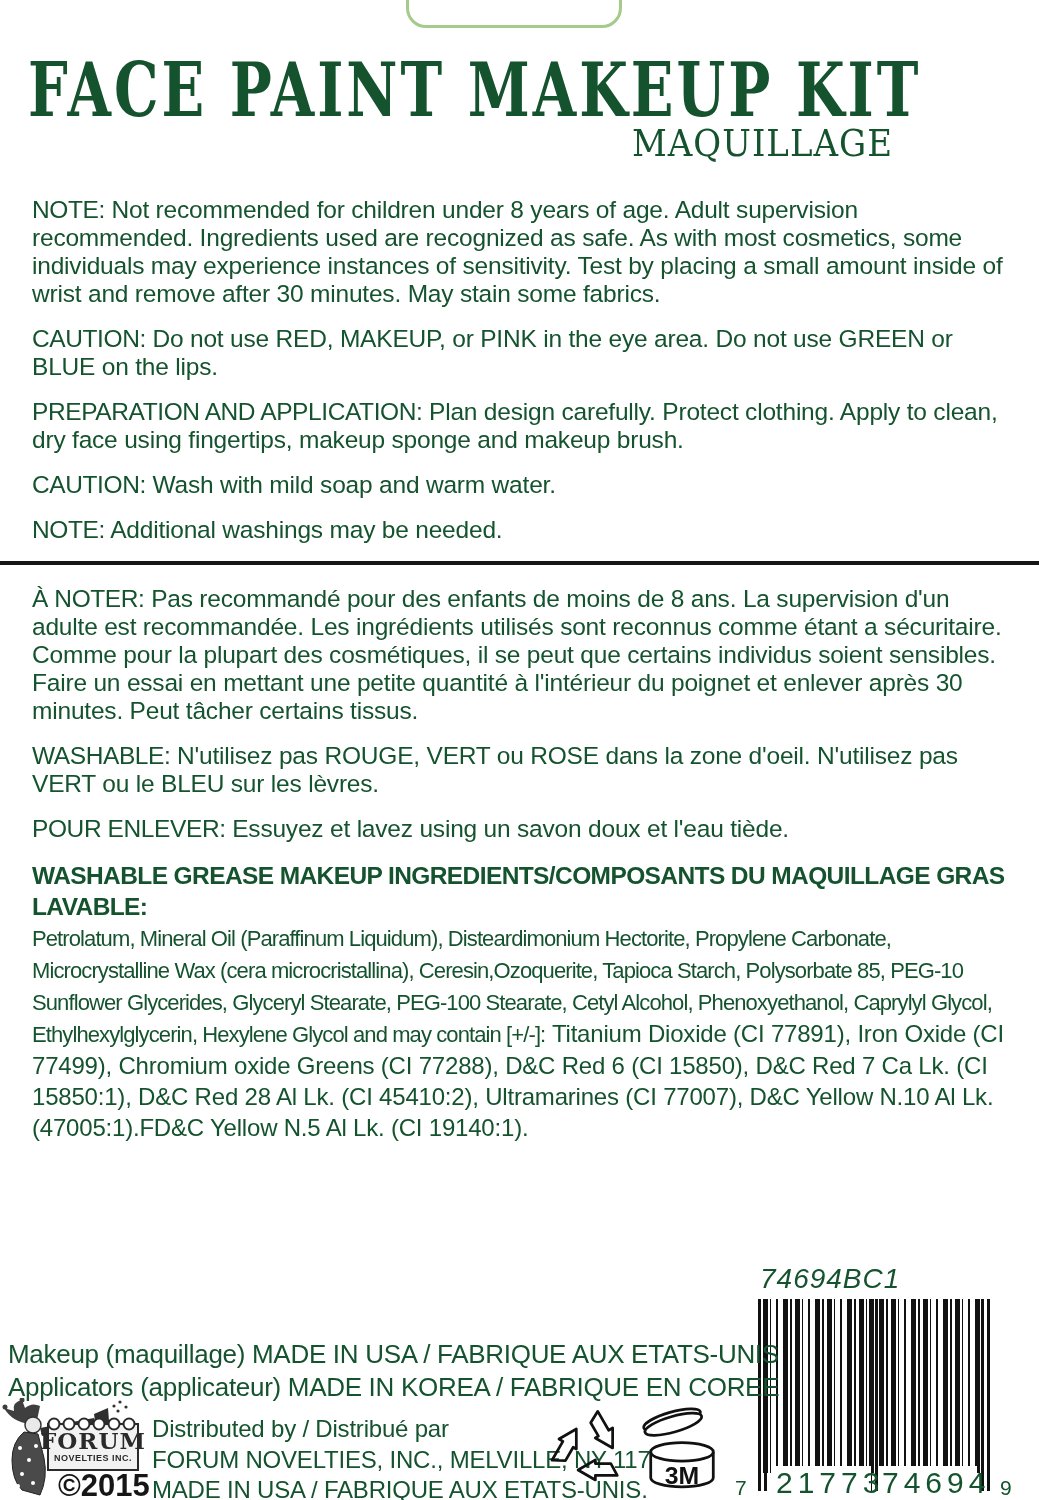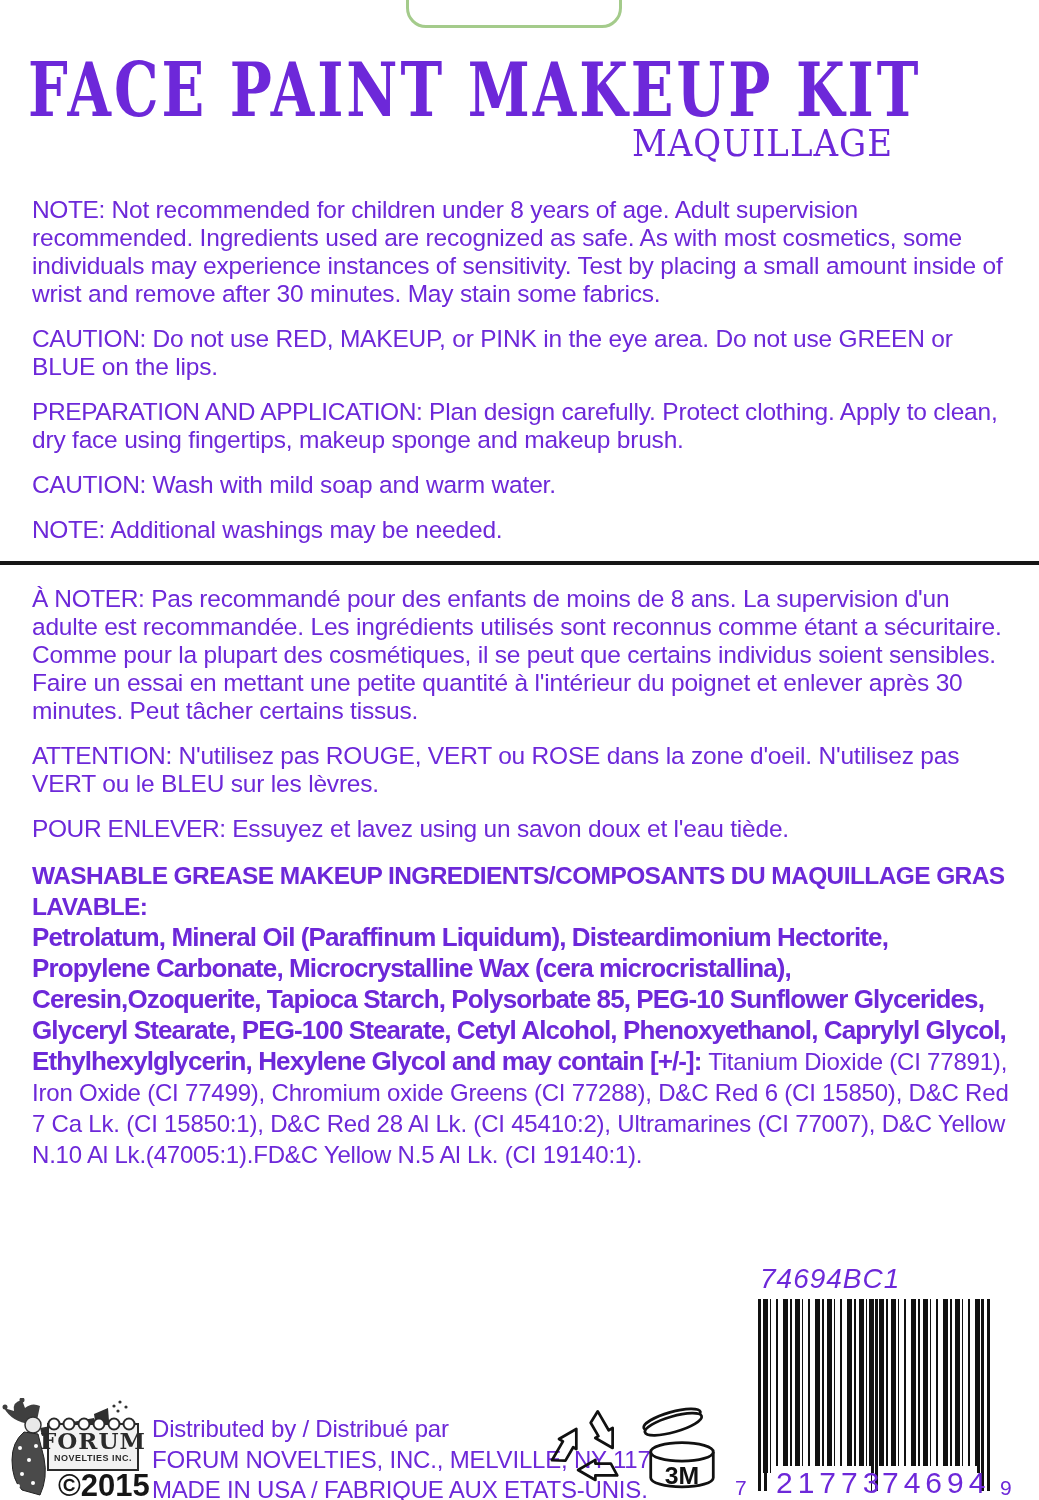--- a/index.html
+++ b/index.html
@@ -1,18 +1,18 @@
 <!DOCTYPE html>
 <html><head>
 <meta charset="utf-8">
 <style>
   html,body { margin:0; padding:0; background:#ffffff; }
   .page {
     position:relative; width:1039px; height:1500px; background:#fff;
-    color:#6d28d9; font-family:"Liberation Sans", sans-serif; overflow:hidden;
+    color:#14532d; font-family:"Liberation Sans", sans-serif; overflow:hidden;
   }
   .hang-tab {
     position:absolute; top:-34px; left:406px; width:210px; height:56px;
     border:3px solid #a4cb8b; border-radius:20px; background:#fff;
   }
   .title {
     position:absolute; top:46px; left:28px; width:1005px; white-space:nowrap;
     font-family:"DejaVu Serif", serif; font-weight:700; font-size:56px;
     letter-spacing:3px; transform:scaleY(1.32); transform-origin:left top;
   }
@@ -26,21 +26,21 @@
     font-size:24.5px; line-height:28px; letter-spacing:-0.2px;
   }
   .sec { margin:0 0 17px 0; }
   .sec b { font-weight:400; letter-spacing:-0.4px; }
   .divider {
     border:none; border-top:4px solid #161616;
     width:1039px; margin:8px 0 20px -32px;
   }
   .ing { margin:10px 0 0 0; line-height:31px; }
   .ing-h { font-size:24.5px; font-weight:700; letter-spacing:-0.6px; }
-  .ing-main { font-size:26px; font-weight:700; letter-spacing:-0.9px; }
+  .ing-main { font-size:22px; font-weight:400; letter-spacing:-0.9px; }
   .ing-tail { font-size:24px; font-weight:400; letter-spacing:-0.2px; }
 
   .origin {
     position:absolute; left:8px; top:1338px;
     font-size:26px; line-height:33px; letter-spacing:-0.3px;
   }
   .sku { position:absolute; left:760px; top:1263px; font-size:28px; letter-spacing:1px;font-style:italic; }
   .barcode {
     position:absolute; left:758px; top:1299px; width:232px; height:174px;
     background:repeating-linear-gradient(90deg,
@@ -82,21 +82,21 @@
 
     <p class="sec"><b>NOTE:</b> <span>Not recommended for children under 8 years of age. Adult supervision recommended. Ingredients used are recognized as safe. As with most cosmetics, some individuals may experience instances of sensitivity. Test by placing a small amount inside of wrist and remove after 30 minutes. May stain some fabrics.</span></p>
     <p class="sec"><b>CAUTION:</b> <span>Do not use RED, MAKEUP, or PINK in the eye area. Do not use GREEN or BLUE on the lips.</span></p>
     <p class="sec"><b>PREPARATION AND APPLICATION:</b> <span>Plan design carefully. Protect clothing. Apply to clean, dry face using fingertips, makeup sponge and makeup brush.</span></p>
     <p class="sec"><b>CAUTION:</b> <span>Wash with mild soap and warm water.</span></p>
     <p class="sec"><b>NOTE:</b> <span>Additional washings may be needed.</span></p>
 
     <hr class="divider">
 
     <p class="sec"><b>À NOTER:</b> <span>Pas recommandé pour des enfants de moins de 8 ans. La supervision d'un adulte est recommandée. Les ingrédients utilisés sont reconnus comme étant a sécuritaire. Comme pour la plupart des cosmétiques, il se peut que certains individus soient sensibles. Faire un essai en mettant une petite quantité à l'intérieur du poignet et enlever après 30 minutes. Peut tâcher certains tissus.</span></p>
-    <p class="sec"><b>ATTENTION:</b> <span>N'utilisez pas ROUGE, VERT ou ROSE dans la zone d'oeil. N'utilisez pas VERT ou le BLEU sur les lèvres.</span></p>
+    <p class="sec"><b>WASHABLE:</b> <span>N'utilisez pas ROUGE, VERT ou ROSE dans la zone d'oeil. N'utilisez pas VERT ou le BLEU sur les lèvres.</span></p>
     <p class="sec"><b>POUR ENLEVER:</b> <span>Essuyez et lavez using un savon doux et l'eau tiède.</span></p>
 
     <p class="ing">
       <b class="ing-h">WASHABLE GREASE MAKEUP INGREDIENTS/COMPOSANTS DU MAQUILLAGE GRAS LAVABLE:</b><br>
       <span class="ing-main">Petrolatum, Mineral Oil (Paraffinum Liquidum), Disteardimonium Hectorite, Propylene Carbonate, Microcrystalline Wax (cera microcristallina), Ceresin,Ozoquerite, Tapioca Starch, Polysorbate 85, PEG-10 Sunflower Glycerides, Glyceryl Stearate, PEG-100 Stearate, Cetyl Alcohol, Phenoxyethanol, Caprylyl Glycol, Ethylhexylglycerin, Hexylene Glycol and may contain [+/-]:</span>
       <span class="ing-tail">Titanium Dioxide (CI 77891), Iron Oxide (CI 77499), Chromium oxide Greens (CI 77288), D&amp;C Red 6 (CI 15850), D&amp;C Red 7 Ca Lk. (CI 15850:1), D&amp;C Red 28 Al Lk. (CI 45410:2), Ultramarines (CI 77007), D&amp;C Yellow N.10 Al Lk.(47005:1).FD&amp;C Yellow N.5 Al Lk. (CI 19140:1).</span>
     </p>
   </div>
 
   <div class="sku">74694BC1</div>
@@ -105,20 +105,24 @@
   <div class="guard gL2"></div>
   <div class="guard gC1"></div>
   <div class="guard gC2"></div>
   <div class="guard gR1"></div>
   <div class="guard gR2"></div>
   <div class="upc-side d7">7</div>
   <div class="upc-group g1">21773</div>
   <div class="upc-group g2">74694</div>
   <div class="upc-side d9">9</div>
 
+  <div class="origin">
+    <div>Makeup (maquillage) MADE IN USA / FABRIQUE AUX ETATS-UNIS</div>
+    <div>Applicators (applicateur) MADE IN KOREA / FABRIQUE EN COREE</div>
+  </div>
 
   <svg class="logo-svg" width="148" height="102" viewBox="0 0 148 102">
     <g>
       <path d="M28,26 Q10,24 2,10 L12,13 Q10,4 20,2 L23,10 Q30,4 38,8 L34,27 Z" fill="#3f3f3f"></path>
       <circle cx="3" cy="9" r="2.5" fill="#3f3f3f"></circle>
       <circle cx="20" cy="2" r="2.5" fill="#3f3f3f"></circle>
       <circle cx="31" cy="27" r="8" fill="#e9e9e9" stroke="#333" stroke-width="1.5"></circle>
       <path d="M22,34 Q10,44 10,62 Q10,82 20,92 L38,97 Q46,80 42,60 L36,36 Z" fill="#4a4a4a" stroke="#222" stroke-width="1"></path>
       <circle cx="18" cy="50" r="2" fill="#fff"></circle>
         <circle cx="27" cy="62" r="2" fill="#fff"></circle>

